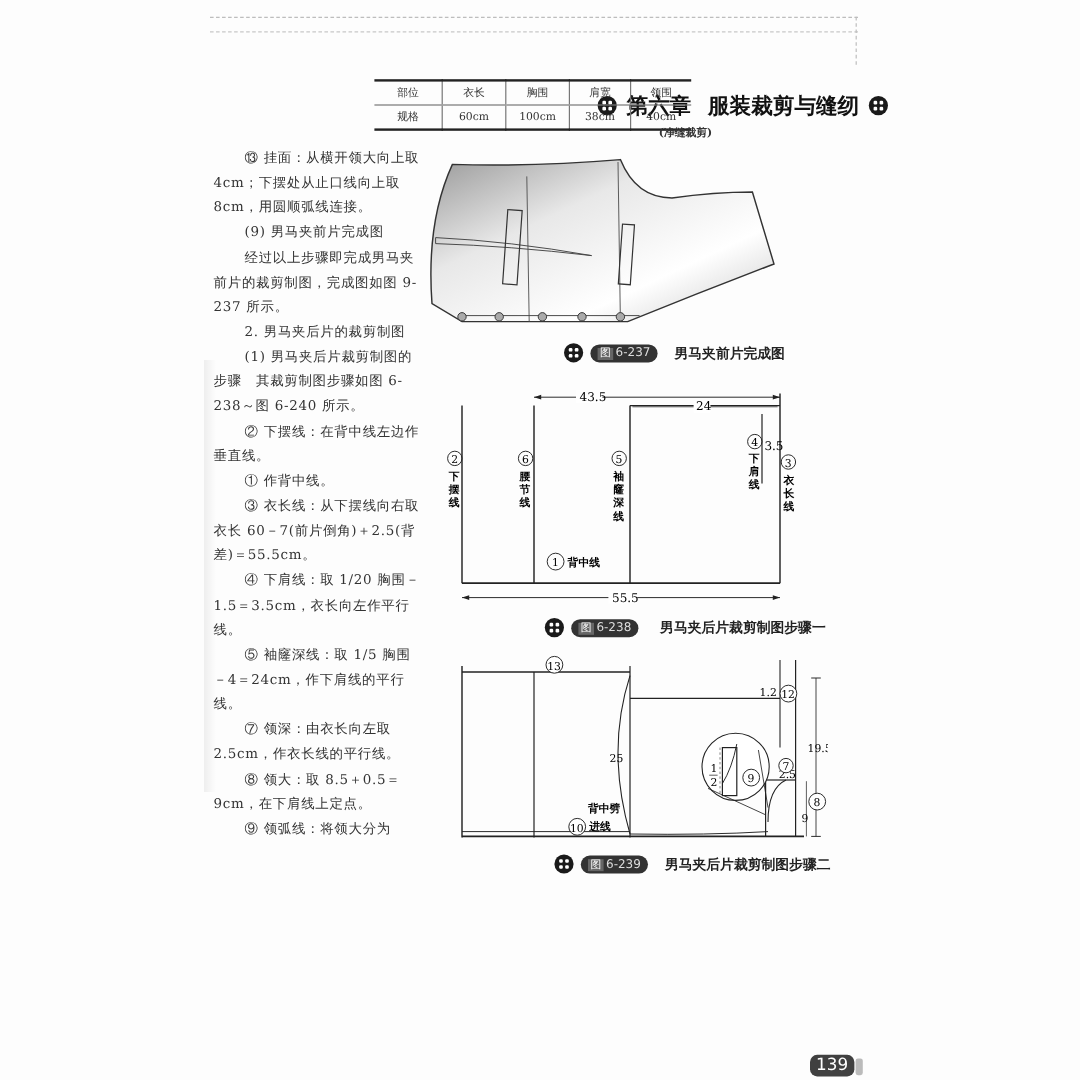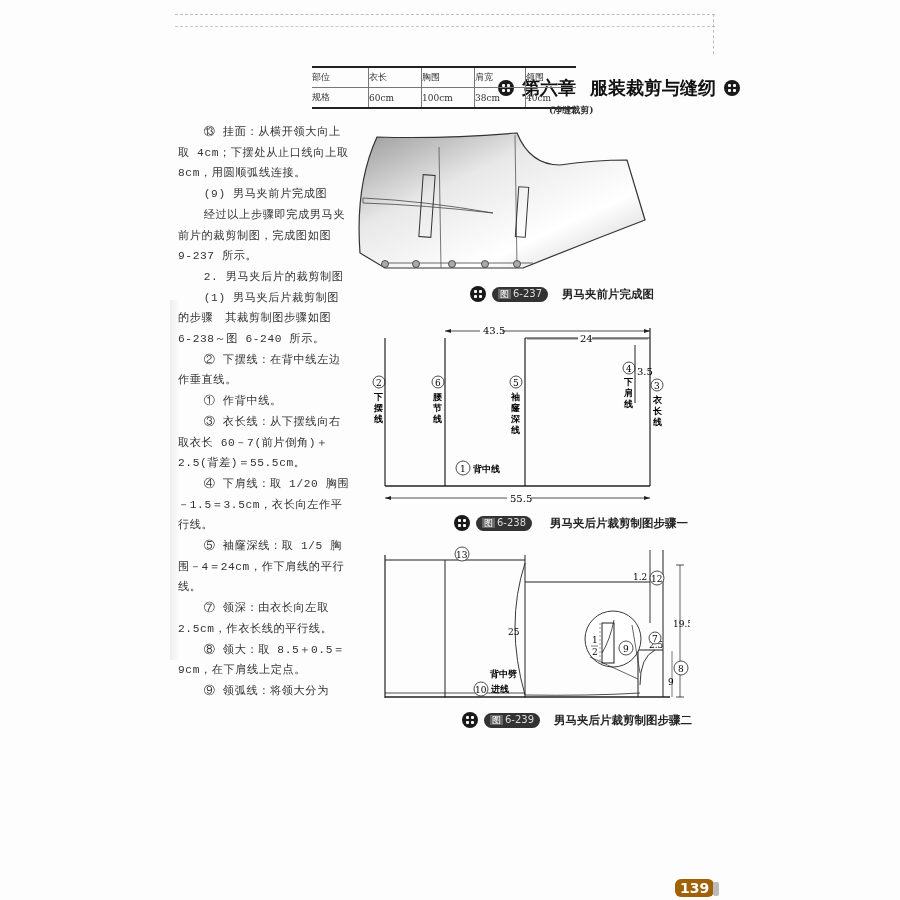--- a/index.html
+++ b/index.html
@@ -9,38 +9,38 @@
   .dash-top { position: absolute; left: 175px; right: 185px; top: 14px; border-top: 1px dashed #bdbdbd; }
   .dash-top2 { position: absolute; left: 175px; right: 185px; top: 26px; border-top: 1px dashed #c8c8c8; }
   .dash-right { position: absolute; right: 186px; top: 14px; height: 40px; border-right: 1px dashed #bdbdbd; }
   .header { position: absolute; left: 498px; top: 33px; height: 22px; display: flex; align-items: center; gap: 8px;
             font-family: "DejaVu Sans", sans-serif; font-weight: bold; font-size: 18px; color: #111; margin-top: 44px; }
   .dot-btn { width: 16px; height: 16px; border-radius: 50%; background: #1a1a1a; position: relative; display: inline-block; }
   .dot-btn::before { content: ""; position: absolute; left: 4px; top: 4px; width: 3px; height: 3px; background: #fff; border-radius: 1px;
                      box-shadow: 5px 0 0 #fff, 0 5px 0 #fff, 5px 5px 0 #fff; }
   .spec-table { position: absolute; left: 312px; top: 66px; border-collapse: collapse; font-size: 9px; }
   .spec-table { border-top: 2px solid #222; border-bottom: 2px solid #222; }
-  .spec-table td { border-left: 1px solid #777; padding: 3px 0; text-align: left; color: #333; height: 11px; }
+  .spec-table td { border-left: 1px solid #777; padding: 3px 0; text-align: center; color: #333; height: 11px; }
   .spec-table td:first-child { border-left: none; }
   .spec-table tr:first-child td { border-bottom: 1px solid #777; }
   .note { position: absolute; left: 549px; top: 104px; font-size: 9px; font-weight: bold; color: #333; }
 
-  .para { position: absolute; font-size: 11.2px; line-height: 20.7px; color: #333; letter-spacing: 0.6px; font-family: Liberation Mono, monospace; }
+  .para { position: absolute; font-size: 11.2px; line-height: 20.7px; color: #333; letter-spacing: 0.6px; }
   .para p { margin: 0; }
   .left-col { left: 178px; top: 122px; width: 172px; }
   .bottom-col { left: 178px; top: 732px; width: 540px; }
   .ind { text-indent: 2.3em; }
 
   .fig { position: absolute; }
   .caption { position: absolute; display: flex; align-items: center; gap: 6px; font-family: "DejaVu Sans", sans-serif;
              font-size: 11.5px; font-weight: bold; color: #222; padding-left: 44px; }
   .cap-badge { background: #333; color: #ddd; border-radius: 8px; padding: 1px 6px; font-size: 10px; font-weight: normal; }
   .cap-badge .tu { background: #666; color: #fff; padding: 0 2px; margin-right: 2px; font-size: 9px; }
-  .page-num { position: absolute; left: 675px; top: 879px; background: #a16207; color: #fff; font-size: 14px;
-              font-family: "DejaVu Sans", sans-serif; padding: 1px 5px; border-radius: 6px; font-weight: bold; }
+  .page-num { position: absolute; left: 675px; top: 879px; background: #404040; color: #fff; font-size: 14px;
+              font-family: "DejaVu Sans", sans-serif; padding: 1px 5px; border-radius: 6px; }
   .page-num-mark { position: absolute; left: 713px; top: 882px; width: 6px; height: 14px; background: #bbb; border-radius: 2px; }
   .shadow-left { position: absolute; left: 170px; top: 300px; width: 10px; height: 360px;
                  background: linear-gradient(to right, rgba(0,0,0,0.06), rgba(0,0,0,0)); }
   svg text { font-family: "DejaVu Serif", serif; }
 </style>
 </head>
 <body>
 
 <div class="page">
   <div class="dash-top"></div>

